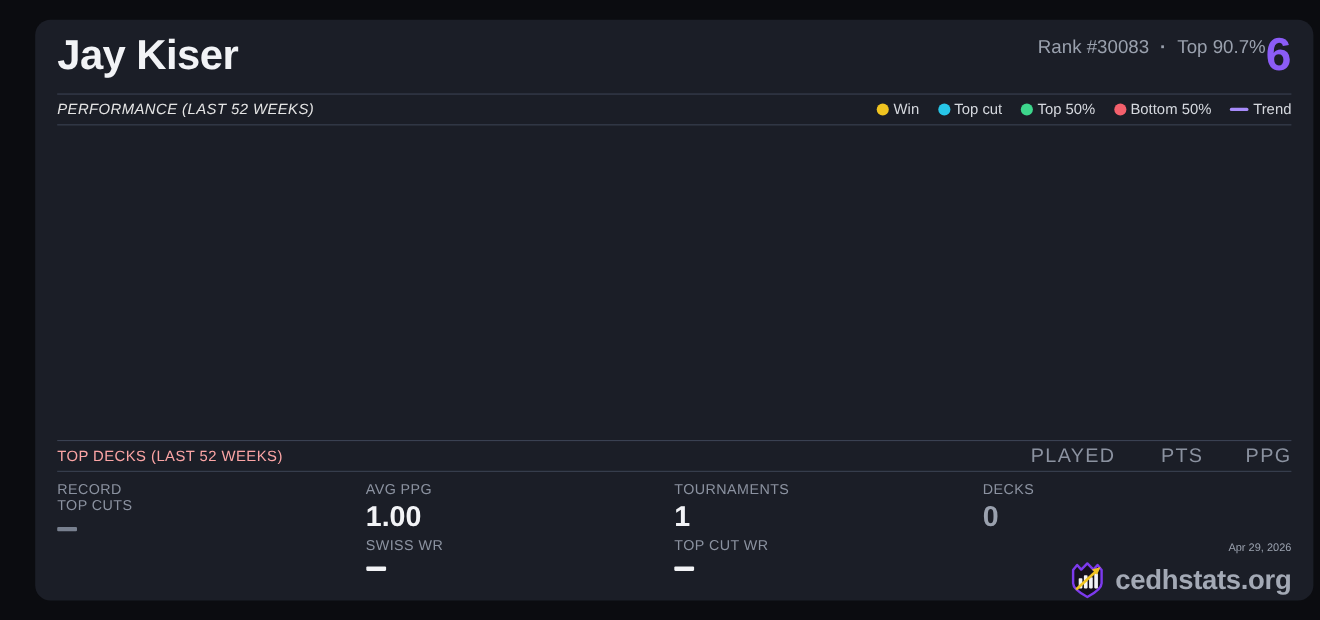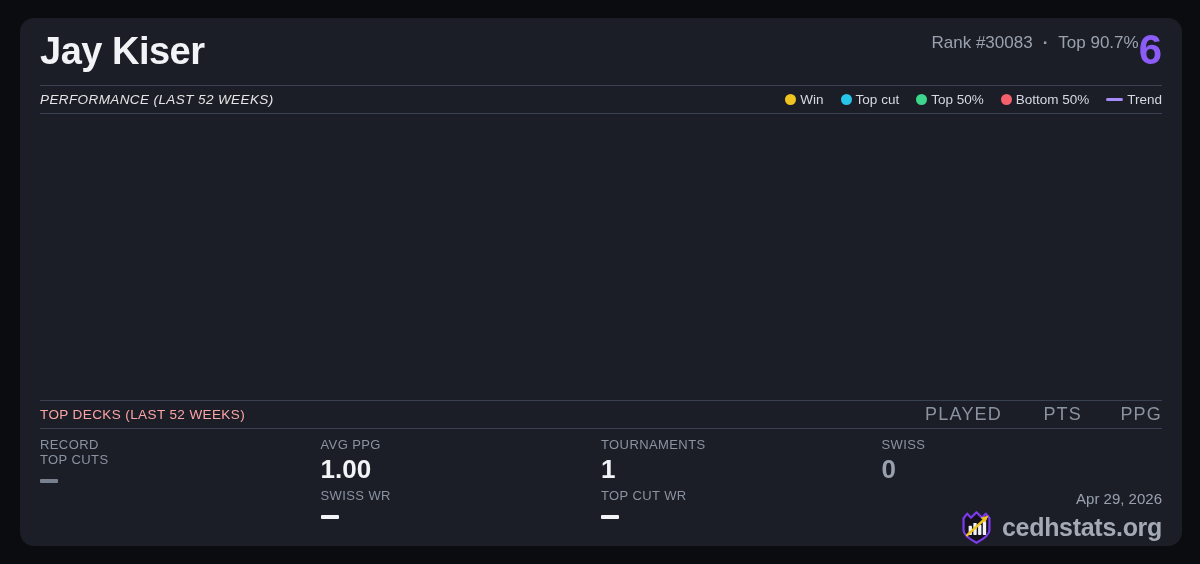--- a/index.html
+++ b/index.html
@@ -5,21 +5,21 @@
   * { margin: 0; padding: 0; box-sizing: border-box; }
   html, body { width: 1200px; height: 564px; }
   body {
     background: #0b0c10;
     font-family: "Liberation Sans", sans-serif;
     overflow: hidden;
   }
   .stage { position: relative; width: 1200px; height: 564px; }
   .card {
     position: absolute;
-    left: 20px; top: 18px;
+    left: 32px; top: 18px;
     width: 1162px; height: 528px;
     background: #1b1e27;
     border-radius: 14px;
     padding: 0 20px;
     display: flex;
     flex-direction: column;
   }
   
   .header {
     height: 69px;
@@ -116,21 +116,21 @@
     margin-top: 12px;
   }
   
   .footer-col { align-items: flex-end; }
   .footer-block {
     margin-top: 2px;
     display: flex;
     flex-direction: column;
     align-items: flex-end;
   }
-  .footer-date { color: #9aa1ae; font-size: 15px; line-height: 17px; }
+  .footer-date { color: #9aa1ae; font-size: 10px; line-height: 17px; }
   .brand-row {
     display: flex;
     align-items: center;
     gap: 7px;
     margin-top: 2px;
     cursor: pointer;
   }
   .brand-text {
     color: #a3a9b5;
     font-size: 25px;
@@ -210,21 +210,21 @@
 
       <div class="stat-col">
         <div class="stat-label">TOURNAMENTS</div>
         <div class="stat-value">1</div>
         <div class="stat-label">TOP CUT WR</div>
         <div class="stat-dash" style="background-color: rgb(242, 243, 246);"></div>
       </div>
 
       <div class="stat-col footer-col">
         <div class="stat-col" style="align-items:flex-start; width:100%;">
-          <div class="stat-label">SWISS</div>
+          <div class="stat-label">DECKS</div>
           <div class="stat-value muted">0</div>
         </div>
         <div class="footer-block">
           <div class="footer-date">Apr 29, 2026</div>
           <div class="brand-row">
             <svg width="37" height="37" viewBox="0 0 40 40">
               <path d="M6 10 L10 5 L14 9.5 L20 3.5 L26 9.5 L30 5 L34 10 L34 23 Q34 29 20 36.5 Q6 29 6 23 Z" fill="#14111c" stroke="#7c3aed" stroke-width="2.4" stroke-linejoin="round"></path>
               <rect x="11.5" y="18" width="3.6" height="10" rx="0.8" fill="#f2f3f6"></rect>
               <rect x="16.6" y="15" width="3.6" height="13" rx="0.8" fill="#f2f3f6"></rect>
               <rect x="21.7" y="17" width="3.6" height="11" rx="0.8" fill="#f2f3f6"></rect>

